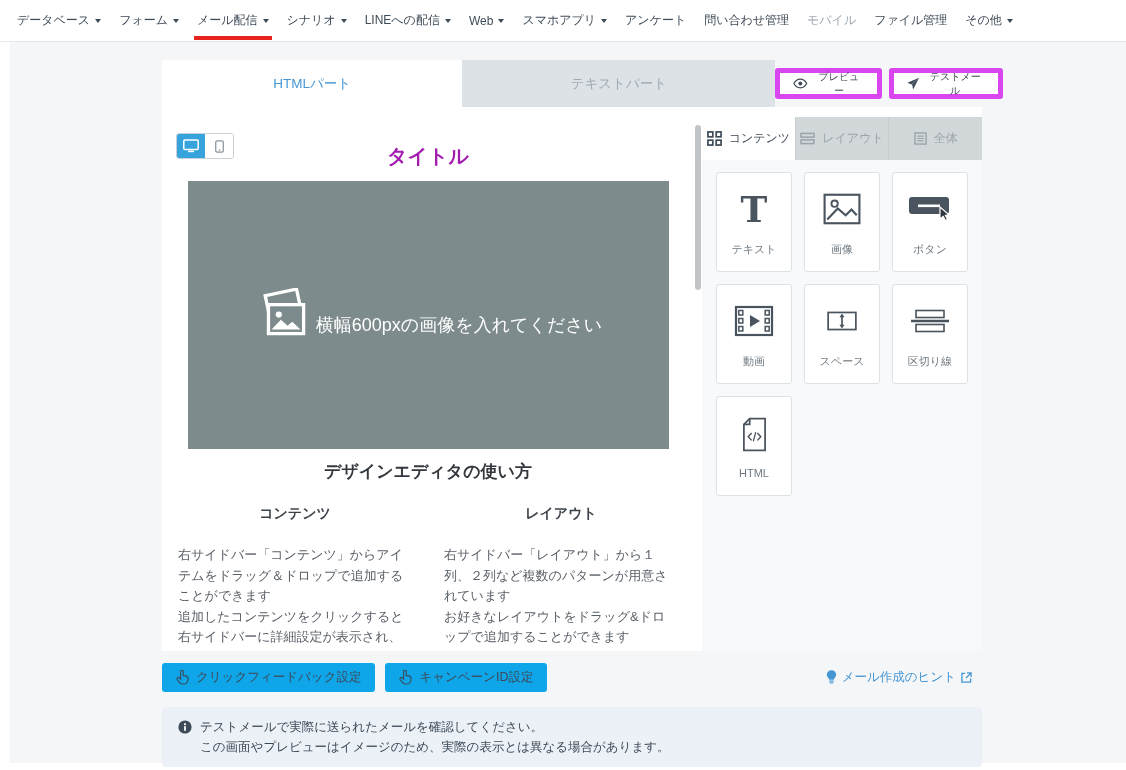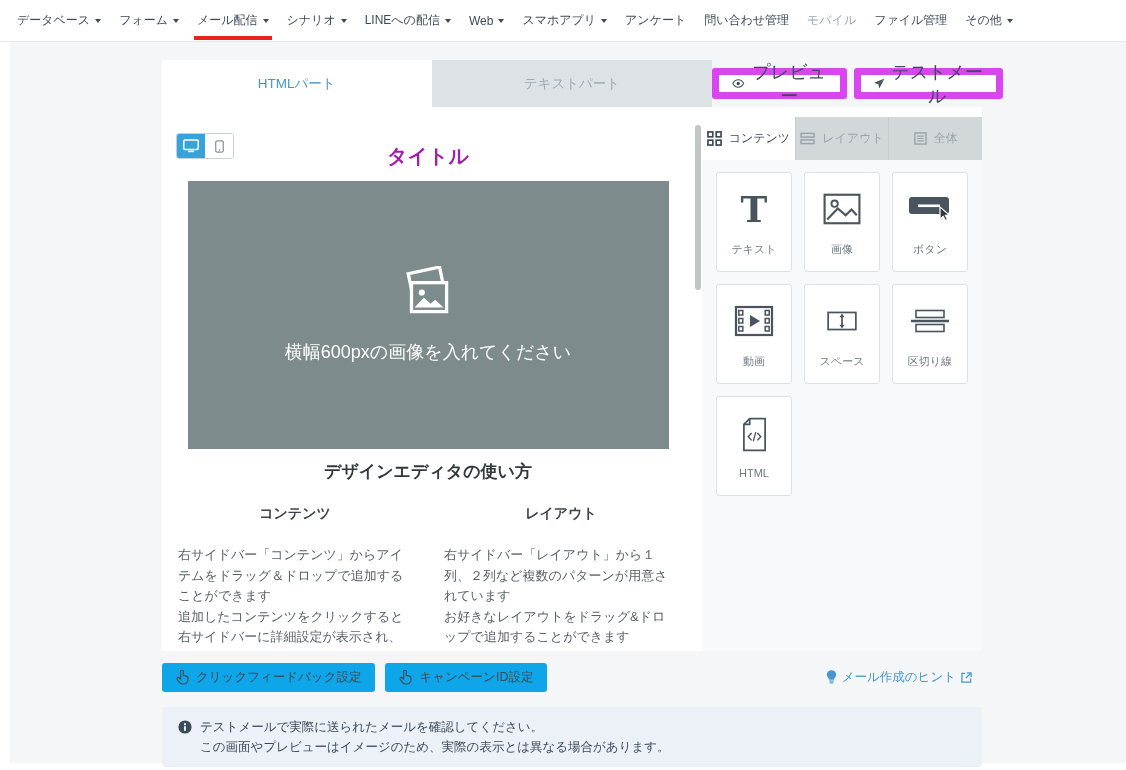--- a/index.html
+++ b/index.html
@@ -24,41 +24,41 @@
   .wrap { margin-left:152px; width:841px; padding-top:18px; }
 
   
   .tabs-row { display:flex; height:47px; }
   .part-tab { display:flex; align-items:center; justify-content:center;
     font-size:13.5px; cursor:pointer; }
   .part-tab.active { width:305px; background:#fff; color:#4596d3; }
   .part-tab.inactive { width:318px; background:#dde2e7; color:#9fa9b1; }
   .tabs-actions { margin-left:auto; display:flex; align-items:center; gap:7px; }
   .btn-outline { display:flex; align-items:center; gap:6px; height:31px;
-    padding:0 13px; background:#fff; border:7px solid #d946ef; border-radius:3px;
-    font-size:18px; color:#3d4a57; cursor:pointer;
+    padding:0 13px; background:#fff; border:5px solid #d946ef; border-radius:3px;
+    font-size:10px; color:#3d4a57; cursor:pointer;
     font-family:"Liberation Sans","DejaVu Sans",sans-serif; }
 
   
   .shell { display:flex; width:820px; height:544px; background:#fff; }
   .canvas { width:532px; position:relative; overflow:hidden; }
   .vscroll { width:8px; position:relative; }
   .vscroll .thumb { position:absolute; top:18px; left:1px; width:6px; height:165px;
     background:#c2c5c7; border-radius:3px; cursor:pointer; }
 
   .device-toggle { position:absolute; top:26px; left:14px; display:inline-flex;
     border-radius:3px; overflow:hidden; border:1px solid #c9d0d6; }
   .device-btn { width:28px; height:24px; display:flex; align-items:center;
     justify-content:center; cursor:pointer; background:#fff; }
   .device-btn.active { background:#36a3dc; }
 
   .mail-title { text-align:center; margin-top:36px; font-size:20px; font-weight:bold;
     color:#a21caf; }
   .img-placeholder { width:481px; height:268px; margin:11px auto 0; background:#7d8b8d;
-    display:flex; flex-direction:column; align-items:center; justify-content:center;
+    display:flex; flex-direction:row; align-items:center; justify-content:center;
     cursor:pointer; }
   .img-placeholder .ph-text { color:#fff; font-size:18px; margin-top:20px; }
 
   .howto-heading { text-align:center; margin-top:11px; font-size:17px;
     font-weight:bold; color:#32383e; }
   .howto-cols { display:flex; margin-top:22px; }
   .howto-col { flex:1; padding:0 16px; }
   .howto-col h4 { text-align:center; font-size:14px; font-weight:bold; color:#3c434a;
     margin-bottom:22px; }
   .howto-col p { font-size:13px; line-height:20.5px; color:#5a6068; }

